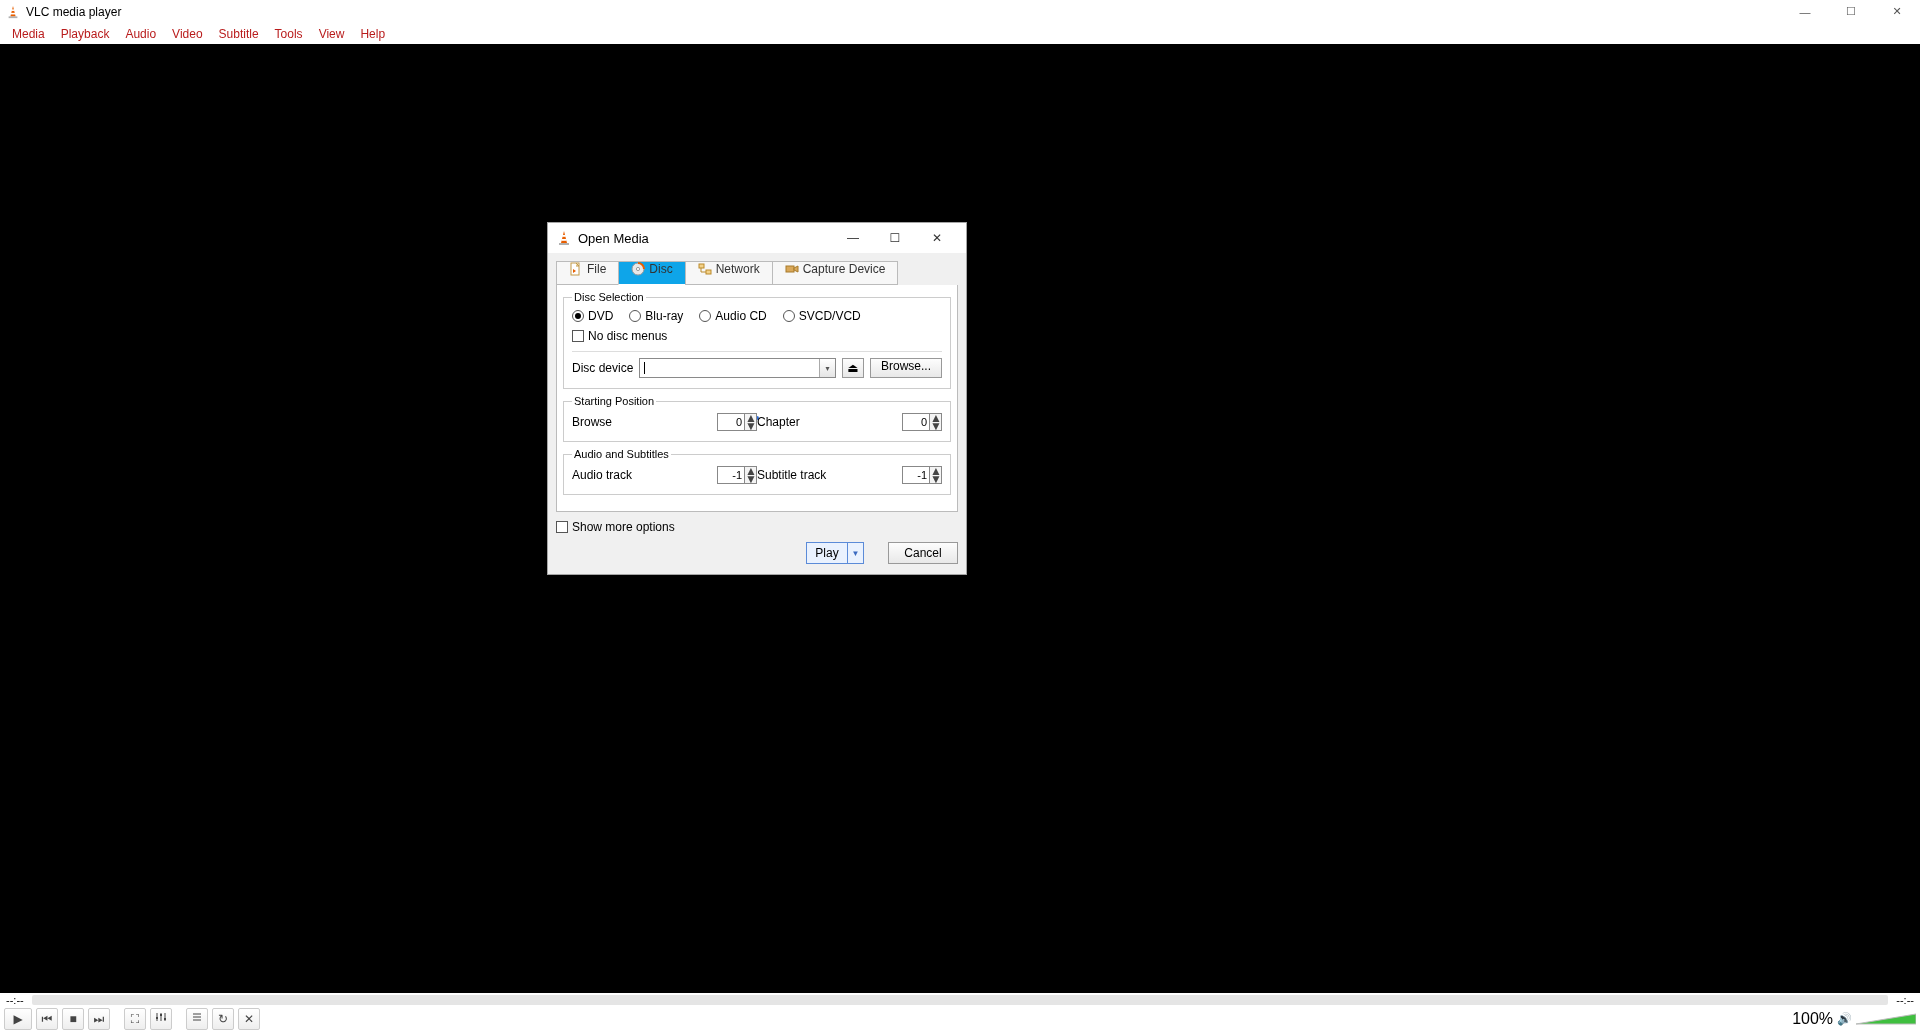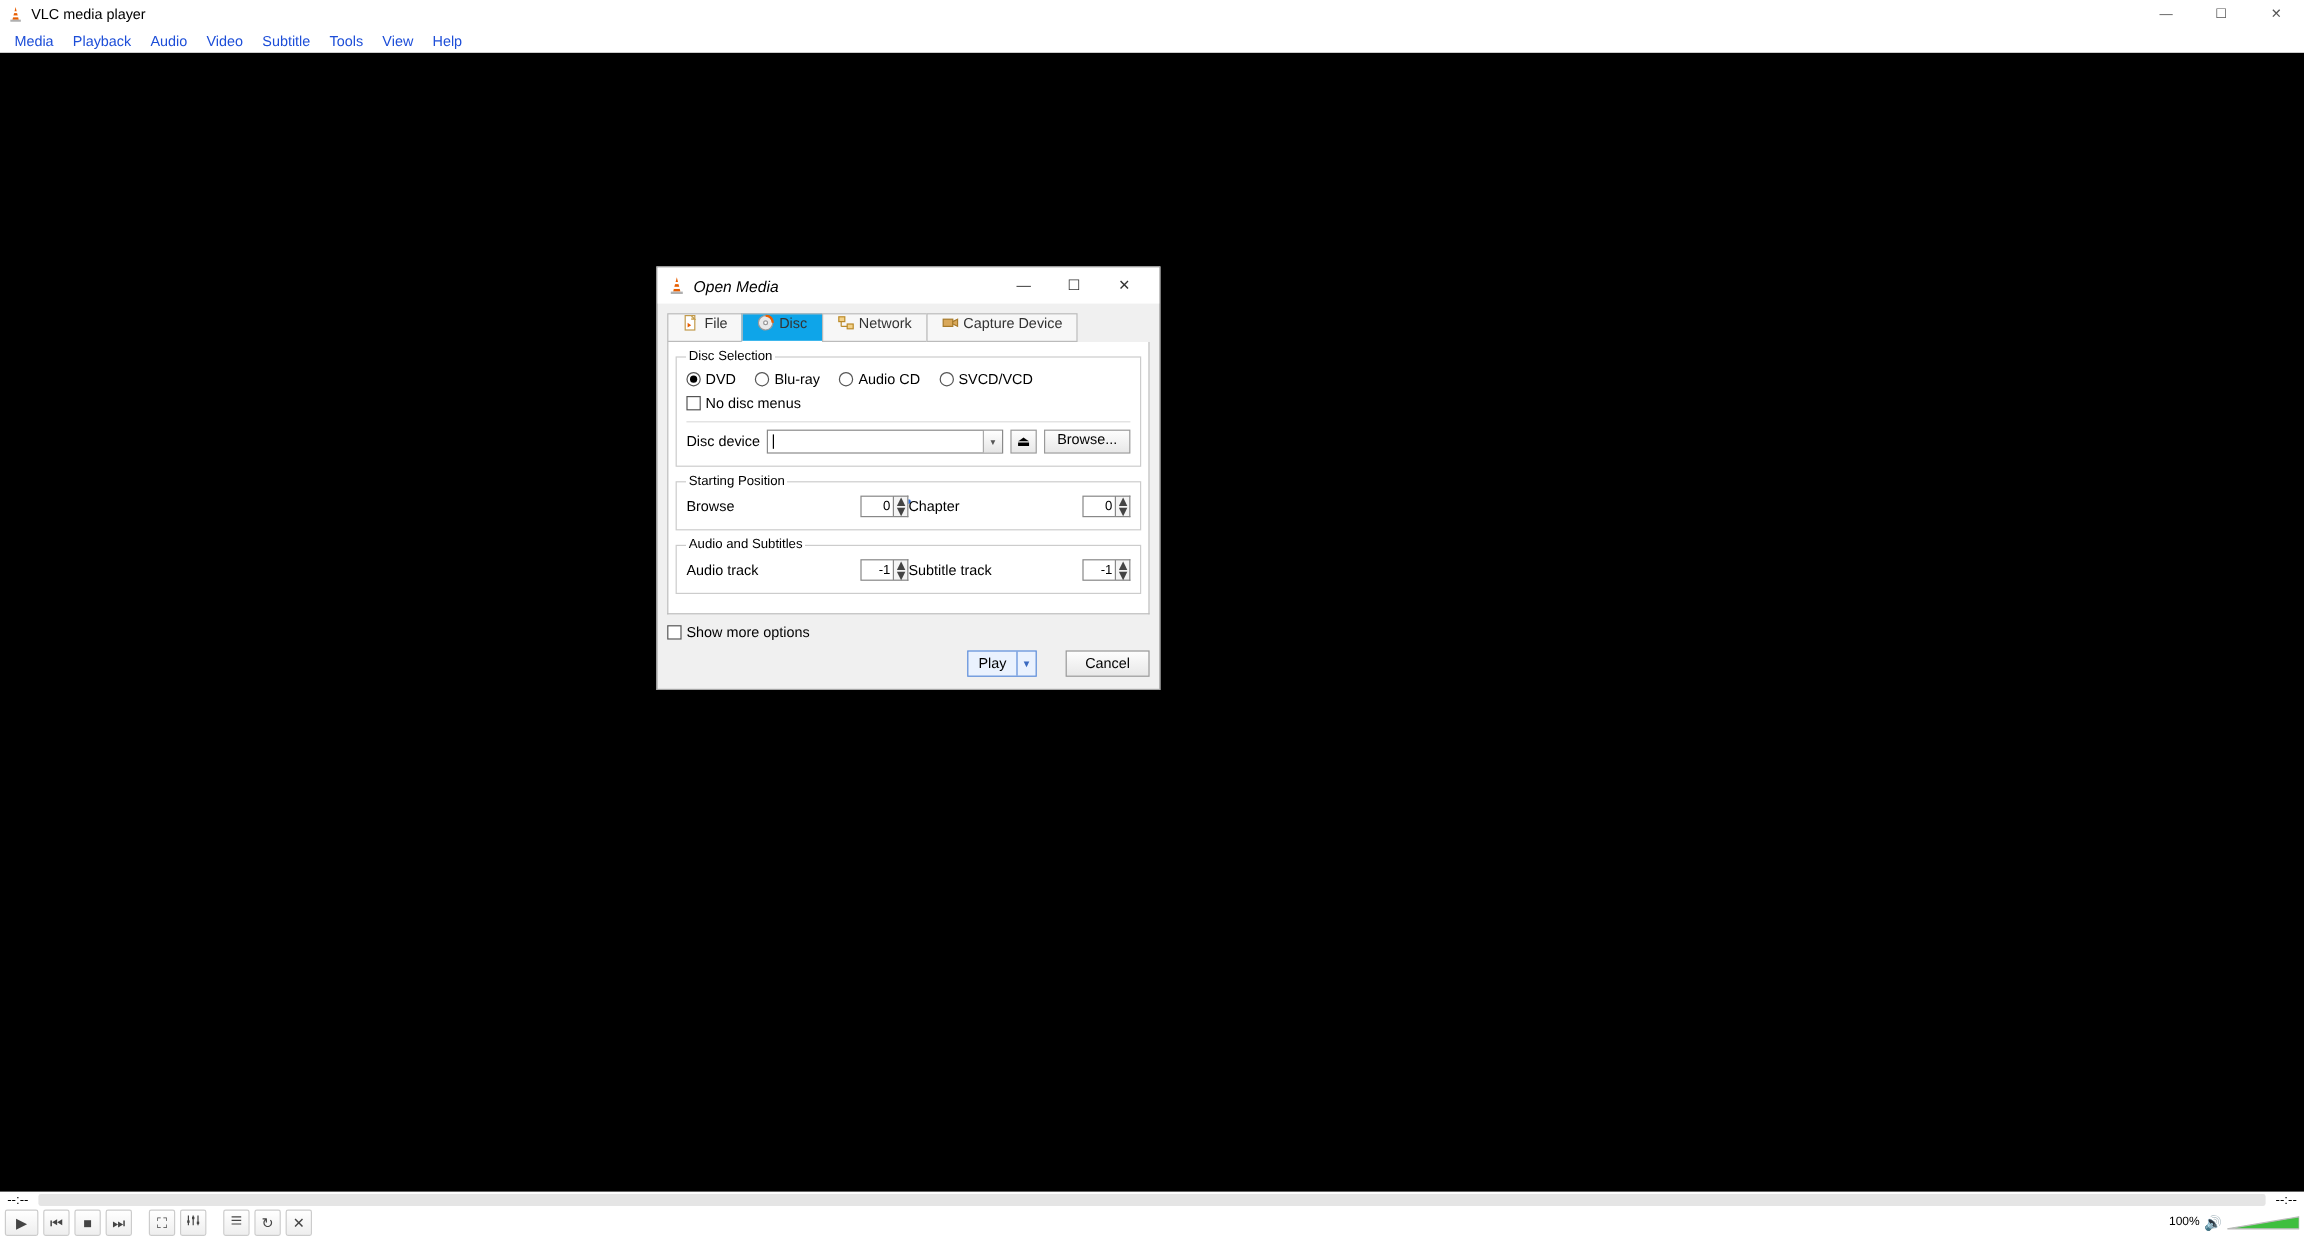--- a/index.html
+++ b/index.html
@@ -6,47 +6,47 @@
 html, body { width: 1920px; height: 1030px; overflow: hidden; background: #fff; }
 
 
 .titlebar { height: 23px; display: flex; align-items: center; background: #fff; padding-left: 6px; }
 .titlebar .cone { width: 14px; height: 14px; margin-right: 6px; }
 .titlebar .title { color: #000; flex: 1; }
 .win-controls { display: flex; }
 .win-controls .btn { width: 46px; height: 23px; display: flex; align-items: center; justify-content: center; color: #555; font-size: 11px; }
 
 
-.menubar { height: 21px; display: flex; align-items: center; padding-left: 4px; gap: 0; background: #fff; color: #1d4ed8; }
+.menubar { height: 21px; display: flex; align-items: center; padding-left: 4px; gap: 0; background: #fff; color: #b91c1c; }
 .menubar .item { padding: 2px 8px; }
 
 
 .viewer { position: relative; background: #000; height: calc(1030px - 23px - 21px - 14px - 23px); }
 
 
 .seekwrap { height: 14px; display: flex; align-items: center; background: #fff; padding: 0 6px; gap: 8px; }
 .timecode { color: #000; font-size: 11px; }
 .seekbar { flex: 1; height: 10px; background: #e5e5e5; border-radius: 2px; }
 
 
 .controls { height: 23px; display: flex; align-items: center; background: #fff; padding: 0 4px; gap: 4px; }
 .cbtn { width: 22px; height: 22px; border: 1px solid #ccc; background: linear-gradient(#fff,#eee); border-radius: 2px; display: flex; align-items: center; justify-content: center; color: #444; font-size: 10px; }
 .cbtn.big { width: 28px; }
 .sep { width: 6px; }
 .controls .spacer { flex: 1; }
 .volblock { display: flex; align-items: center; gap: 4px; }
-.vollabel { font-size: 10px; }
+.vollabel { font-size: 16px; }
 .volbar { width: 60px; height: 14px; position: relative; }
 .voltri { position: absolute; inset: 0; }
 
 
 .dialog { position: absolute; left: 547px; top: 178px; width: 420px; background: #f0f0f0; border: 1px solid #a5a5a5; box-shadow: 2px 2px 6px rgba(0,0,0,0.35); }
 .dtitle { height: 30px; display: flex; align-items: center; padding: 0 8px; background: #fff; }
 .dtitle .cone { width: 16px; height: 16px; margin-right: 6px; }
-.dtitle .txt { flex: 1; color: #000; font-size: 13px; font-style: italic; }
+.dtitle .txt { flex: 1; color: #000; font-size: 13px; }
 .dtitle .wbtn { width: 42px; height: 30px; display: flex; align-items: center; justify-content: center; color: #333; font-size: 12px; }
 
 .tabrow { display: flex; margin: 8px 8px 0 8px; height: 24px; }
 .tab { display: flex; align-items: flex-start; gap: 4px; padding: 0 12px; border: 1px solid #bbb; background: #f7f7f7; margin-right: -1px; color: #333; }
 .tab.active { background: #0ea5e9; border-bottom-color: #fff; }
 .tabicon { width: 14px; height: 14px; }
 
 .dbody { margin: 0 8px 8px 8px; background: #fff; border: 1px solid #bbb; border-top: none; padding: 6px 6px 10px 6px; }
 
 fieldset { border: 1px solid #ccc; margin-bottom: 6px; padding: 6px 8px 10px 8px; position: relative; }

